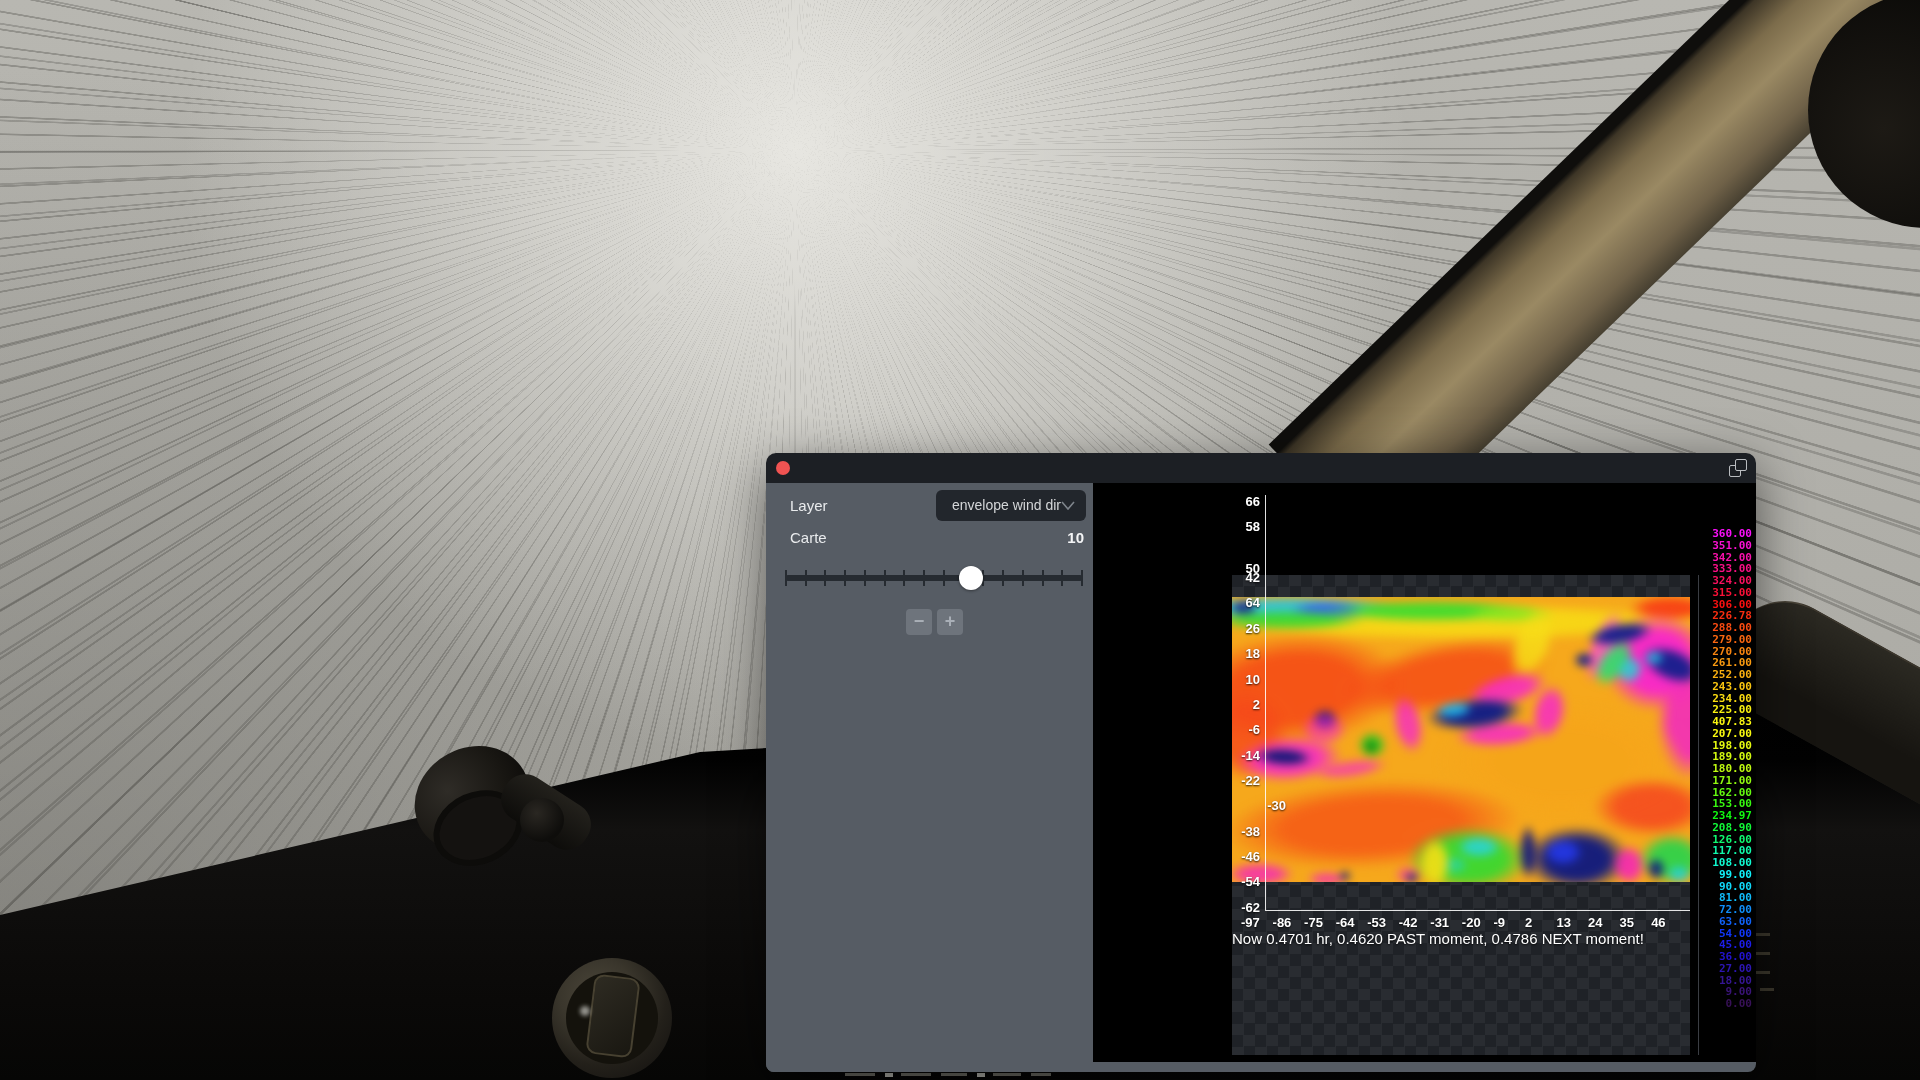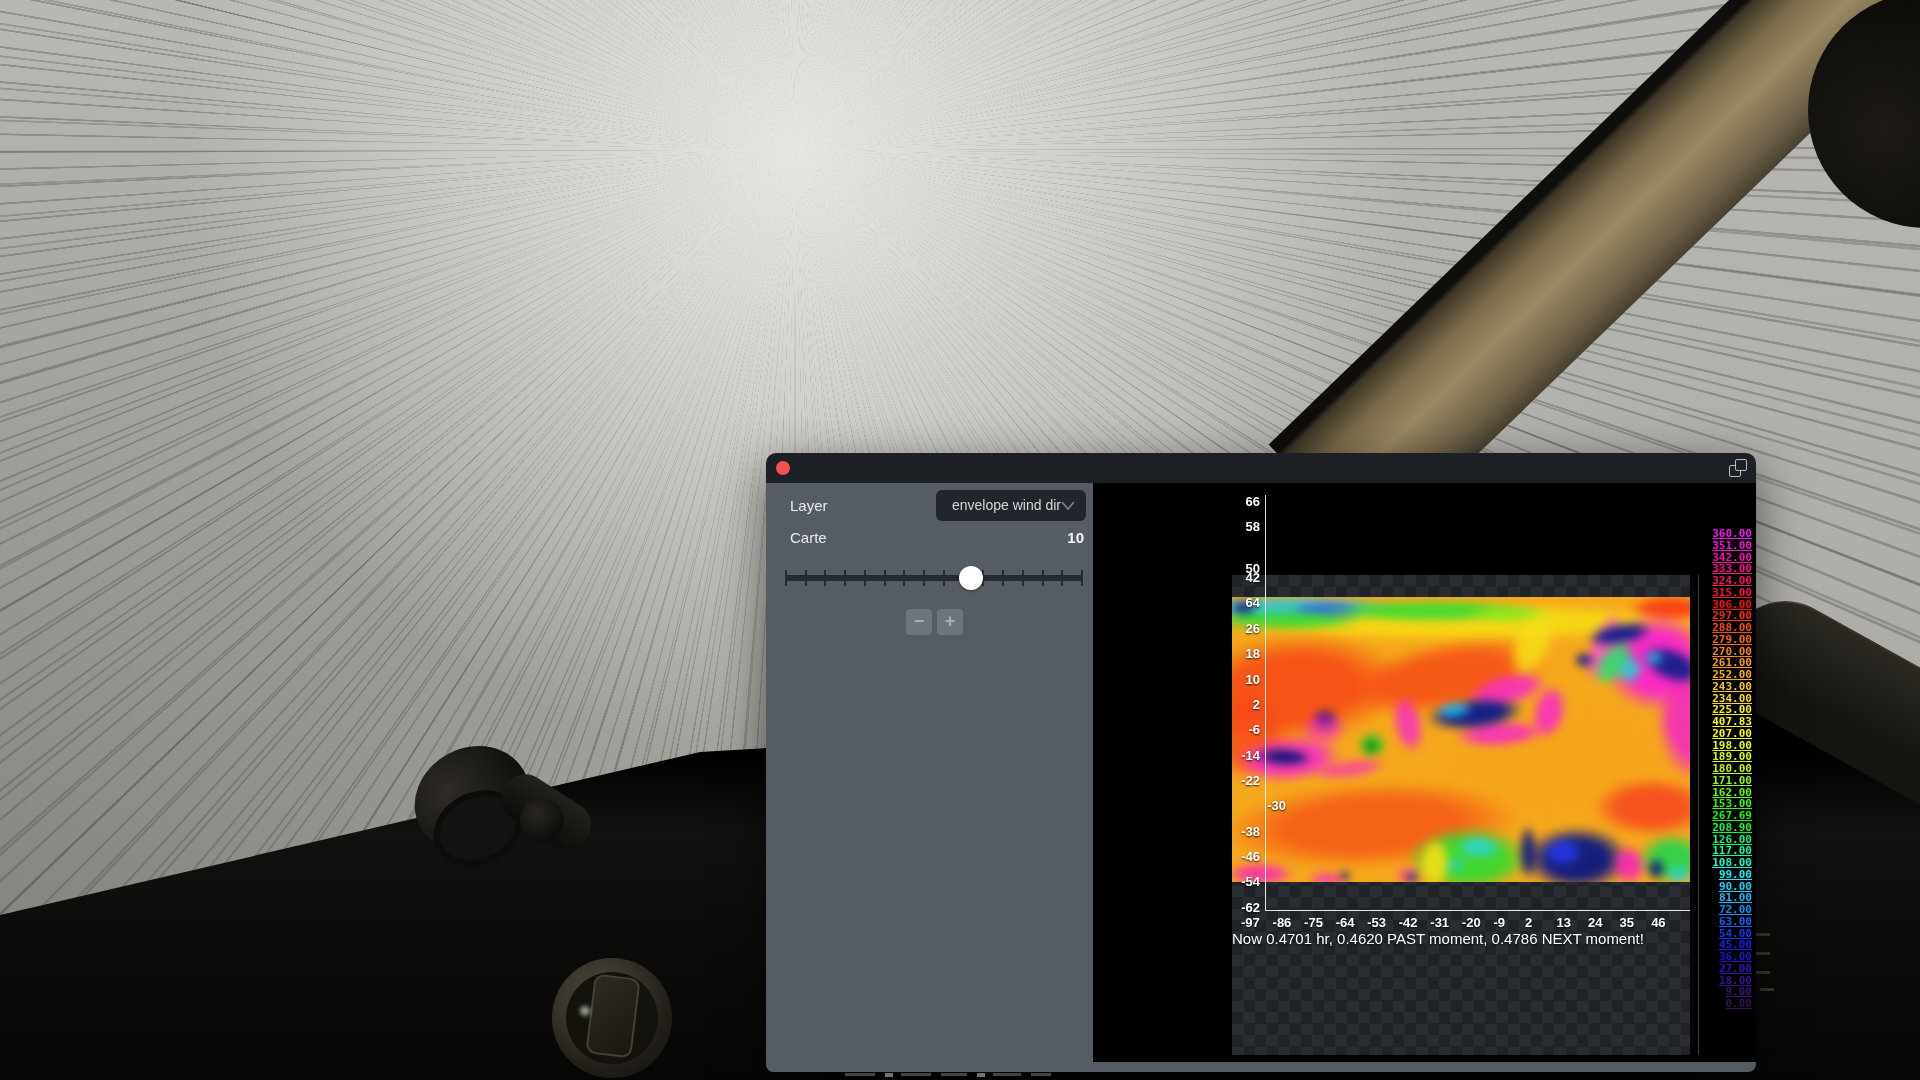--- a/index.html
+++ b/index.html
@@ -79,21 +79,21 @@
   .blobs{position:absolute;left:-12px;top:-12px;right:-12px;bottom:-12px;filter:blur(4px);}
   .blob{position:absolute;border-radius:50%;}
   .yaxis{left:499px;top:12px;width:1px;height:415px;background:rgba(255,255,255,.88);}
   .xaxis{left:499px;top:427px;width:425px;height:1px;background:rgba(255,255,255,.88);}
   .maplbl{position:absolute;color:#fff;font-size:13px;font-weight:bold;text-shadow:0 1px 2px rgba(0,0,0,.8);}
   .latlbl{width:44px;text-align:right;}
   .lonlbl{width:44px;text-align:left;}
   .nowtxt{left:466px;top:447px;color:#fff;font-size:15px;text-shadow:0 1px 2px rgba(0,0,0,.8);white-space:nowrap;}
   .frameline{left:932px;top:92px;width:1px;height:480px;background:#3a3d43;}
   .scalelbl{position:absolute;right:4px;width:70px;text-align:right;
-    font-family:"DejaVu Sans Mono",monospace;font-size:11px;font-weight:bold;line-height:12px;text-decoration:underline;}
+    font-family:"DejaVu Sans Mono",monospace;font-size:11px;font-weight:bold;line-height:12px;}
 </style>
 </head>
 <body>
 
 <div id="stage">
 
   <div class="abs canopy"></div>
   <div class="abs beam"></div>
   <div class="abs grab"></div>
   <div class="abs interior"></div>
@@ -267,38 +267,38 @@
         </div>
       <div class="abs nowtxt">Now 0.4701 hr, 0.4620 PAST moment, 0.4786 NEXT moment!</div>
       <div id="scalelabels">
           <div class="scalelbl" style="top: 45px; color: rgb(249, 16, 249);">360.00</div>
           <div class="scalelbl" style="top: 56.75px; color: rgb(249, 16, 210);">351.00</div>
           <div class="scalelbl" style="top: 68.5px; color: rgb(249, 16, 171);">342.00</div>
           <div class="scalelbl" style="top: 80.25px; color: rgb(249, 16, 133);">333.00</div>
           <div class="scalelbl" style="top: 92px; color: rgb(249, 16, 94);">324.00</div>
           <div class="scalelbl" style="top: 103.75px; color: rgb(249, 16, 55);">315.00</div>
           <div class="scalelbl" style="top: 115.5px; color: rgb(249, 16, 16);">306.00</div>
-          <div class="scalelbl" style="top: 127.25px; color: rgb(249, 45, 16);">297.00</div>
+          <div class="scalelbl" style="top: 127.25px; color: rgb(249, 45, 16);">226.78</div>
           <div class="scalelbl" style="top: 139px; color: rgb(249, 74, 16);">288.00</div>
           <div class="scalelbl" style="top: 150.75px; color: rgb(249, 103, 16);">279.00</div>
           <div class="scalelbl" style="top: 162.5px; color: rgb(249, 133, 16);">270.00</div>
           <div class="scalelbl" style="top: 174.25px; color: rgb(249, 154, 16);">261.00</div>
           <div class="scalelbl" style="top: 186px; color: rgb(249, 175, 16);">252.00</div>
           <div class="scalelbl" style="top: 197.75px; color: rgb(249, 197, 16);">243.00</div>
           <div class="scalelbl" style="top: 209.5px; color: rgb(249, 218, 16);">234.00</div>
           <div class="scalelbl" style="top: 221.25px; color: rgb(249, 240, 16);">225.00</div>
           <div class="scalelbl" style="top: 233px; color: rgb(249, 245, 16);">407.83</div>
           <div class="scalelbl" style="top: 244.75px; color: rgb(249, 249, 16);">207.00</div>
           <div class="scalelbl" style="top: 256.5px; color: rgb(229, 249, 16);">198.00</div>
           <div class="scalelbl" style="top: 268.25px; color: rgb(210, 249, 16);">189.00</div>
           <div class="scalelbl" style="top: 280px; color: rgb(190, 249, 16);">180.00</div>
           <div class="scalelbl" style="top: 291.75px; color: rgb(145, 249, 16);">171.00</div>
           <div class="scalelbl" style="top: 303.5px; color: rgb(100, 249, 16);">162.00</div>
           <div class="scalelbl" style="top: 315.25px; color: rgb(55, 249, 16);">153.00</div>
-          <div class="scalelbl" style="top: 327px; color: rgb(16, 249, 16);">267.69</div>
+          <div class="scalelbl" style="top: 327px; color: rgb(16, 249, 16);">234.97</div>
           <div class="scalelbl" style="top: 338.75px; color: rgb(16, 249, 55);">208.90</div>
           <div class="scalelbl" style="top: 350.5px; color: rgb(16, 249, 113);">126.00</div>
           <div class="scalelbl" style="top: 362.25px; color: rgb(16, 249, 171);">117.00</div>
           <div class="scalelbl" style="top: 374px; color: rgb(16, 249, 208);">108.00</div>
           <div class="scalelbl" style="top: 385.75px; color: rgb(16, 240, 249);">99.00</div>
           <div class="scalelbl" style="top: 397.5px; color: rgb(16, 216, 249);">90.00</div>
           <div class="scalelbl" style="top: 409.25px; color: rgb(16, 187, 249);">81.00</div>
           <div class="scalelbl" style="top: 421px; color: rgb(16, 142, 249);">72.00</div>
           <div class="scalelbl" style="top: 432.75px; color: rgb(16, 98, 249);">63.00</div>
           <div class="scalelbl" style="top: 444.5px; color: rgb(16, 55, 249);">54.00</div>

